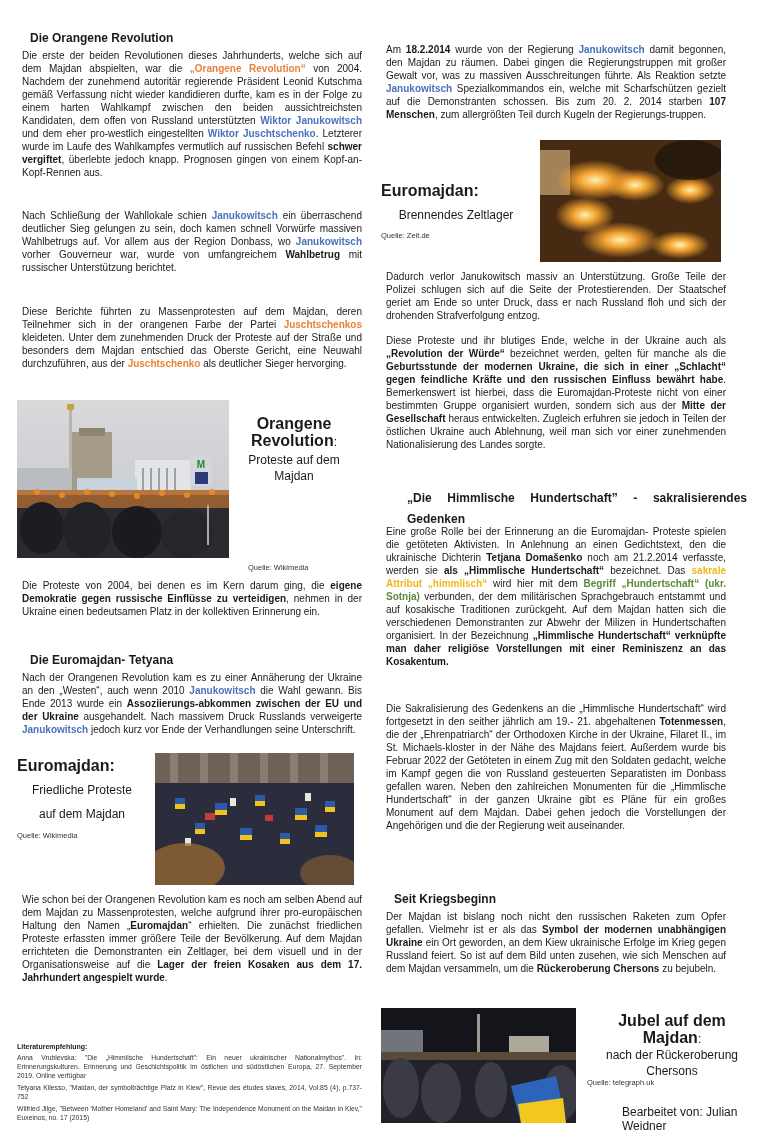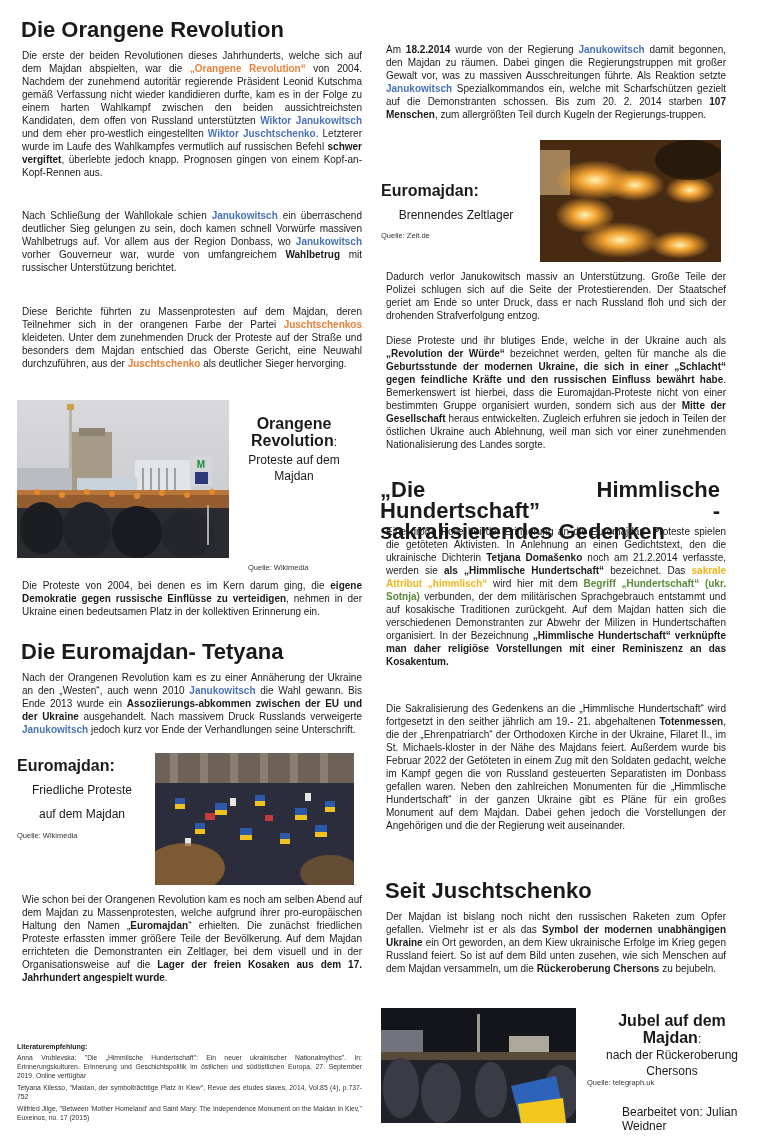--- a/index.html
+++ b/index.html
@@ -2,21 +2,21 @@
 <html><head>
 <meta charset="utf-8">
 <style>
   html, body { margin: 0; padding: 0; background: #ffffff; }
   body {
     width: 761px; height: 1137px; position: relative; overflow: hidden;
     font-family: "Liberation Sans", sans-serif; color: #1a1a1a;
   }
   .abs { position: absolute; }
   h1 {
-    margin: 4px; font-size: 22px; font-weight: bold; color: #1a1a1a; line-height: 21px;
+    margin: 13px; font-size: 12px; font-weight: bold; color: #1a1a1a; line-height: 21px;
     font-family: "Liberation Sans", sans-serif;
   }
   p.txt {
     margin: 5px; font-size: 10px; line-height: 13px; text-align: justify;
     font-family: "Liberation Sans", sans-serif;
   }
   b { font-weight: bold; color: #1a1a1a; }
   .or { color: #e8823a; font-weight: bold; }
   .bl { color: #4a72b8; font-weight: bold; }
   .yl { color: #f2b619; font-weight: bold; }
@@ -182,25 +182,25 @@
     <ellipse cx="45" cy="75" rx="30" ry="18" fill="url(#fire1)"></ellipse>
     <ellipse cx="80" cy="100" rx="40" ry="18" fill="url(#fire1)"></ellipse>
     <ellipse cx="140" cy="105" rx="30" ry="14" fill="url(#fire1)"></ellipse>
     <ellipse cx="150" cy="20" rx="35" ry="20" fill="#1a120a" opacity="0.7"></ellipse>
   </svg>
 </div>
 
 <p class="txt abs" style="left:381px; top:265px; width:340px;">Dadurch verlor Janukowitsch massiv an Unterstützung. Große Teile der Polizei schlugen sich auf die Seite der Protestierenden. Der Staatschef geriet am Ende  so unter Druck, dass er nach Russland floh und sich der drohenden Strafverfolgung entzog.</p>
 <p class="txt abs" style="left:381px; top:329px; width:340px;">Diese Proteste und ihr blutiges Ende, welche in der Ukraine auch als <b>„Revolution der Würde“</b> bezeichnet werden, gelten für manche als die <b>Geburtsstunde der modernen Ukraine, die sich in einer „Schlacht“ gegen feindliche Kräfte und den russischen Einfluss bewährt habe</b>. Bemerkenswert ist hierbei, dass die Euromajdan-Proteste nicht von einer bestimmten Gruppe organisiert wurden, sondern sich aus der <b>Mitte der Gesellschaft</b> heraus entwickelten. Zugleich erfuhren sie jedoch in Teilen der östlichen Ukraine auch Ablehnung, weil man sich vor einer zunehmenden Nationalisierung des Landes sorgte.</p>
 
-<h1 class="abs" style="left:376px; top:475px; width:340px; text-align:justify; text-align-last:left; line-height:21px;">„Die Himmlische Hundertschaft” - sakralisierendes Gedenken</h1>
+<h1 class="abs" style="left:394px; top:475px; width:340px; text-align:justify; text-align-last:left; line-height:21px;">„Die Himmlische Hundertschaft” - sakralisierendes Gedenken</h1>
 <p class="txt abs" style="left:381px; top:520px; width:340px;">Eine große Rolle bei der Erinnerung an die Euromajdan- Proteste spielen die getöteten Aktivisten. In Anlehnung an einen Gedichtstext, den die ukrainische Dichterin <b>Tetjana Domašenko</b> noch am 21.2.2014 verfasste, werden sie <b>als „Himmlische Hundertschaft“</b> bezeichnet. Das <span class="yl">sakrale Attribut „himmlisch“</span> wird hier mit dem <span class="gr">Begriff „Hundertschaft“ (ukr. Sotnja)</span> verbunden, der dem militärischen Sprachgebrauch entstammt und auf kosakische Traditionen zurückgeht. Auf dem Majdan hatten sich die verschiedenen Demonstranten zur Abwehr der Milizen in Hundertschaften organisiert. In der Bezeichnung <b>„Himmlische Hundertschaft“ verknüpfte man daher religiöse Vorstellungen mit einer Reminiszenz an das Kosakentum.</b></p>
 <p class="txt abs" style="left:381px; top:697px; width:340px;">Die Sakralisierung des Gedenkens an die „Himmlische Hundertschaft“ wird fortgesetzt in den seither jährlich am 19.- 21. abgehaltenen <b>Totenmessen</b>, die der „Ehrenpatriarch“ der Orthodoxen Kirche in der Ukraine, Filaret II., im St. Michaels-kloster in der Nähe des Majdans feiert. Außerdem wurde bis Februar 2022 der Getöteten in einem Zug mit den Soldaten gedacht, welche im Kampf gegen die von Russland gesteuerten Separatisten im Donbass gefallen waren. Neben den zahlreichen Monumenten für die „Himmlische Hundertschaft“ in der ganzen Ukraine gibt es Pläne für ein großes Monument auf dem Majdan. Dabei gehen jedoch die Vorstellungen der Angehörigen und die der Regierung weit auseinander.</p>
 
-<h1 class="abs" style="left:381px; top:876px;">Seit Juschtschenko</h1>
+<h1 class="abs" style="left:381px; top:876px;">Seit Kriegsbeginn</h1>
 <p class="txt abs" style="left:381px; top:905px; width:340px;">Der Majdan ist bislang noch nicht den russischen Raketen zum Opfer gefallen. Vielmehr ist er als das <b>Symbol der modernen unabhängigen Ukraine</b> ein Ort geworden, an dem Kiew ukrainische Erfolge im Krieg gegen Russland feiert. So ist auf dem Bild unten zusehen, wie sich Menschen auf dem Majdan versammeln, um die <b>Rückeroberung Chersons</b> zu bejubeln.</p>
 
 <div class="photo" style="left:381px; top:1008px; width:195px; height:115px;">
   <svg width="195" height="115" viewBox="0 0 195 115">
     <rect width="195" height="115" fill="#14151a"></rect>
     <rect x="0" y="22" width="42" height="22" fill="#8a8c96" opacity="0.8"></rect>
     <rect x="128" y="28" width="40" height="18" fill="#c8c2b0" opacity="0.85"></rect>
     <rect x="96" y="6" width="3" height="44" fill="#9a9890"></rect>
     <rect x="0" y="44" width="195" height="10" fill="#5a4a3a"></rect>
     <rect x="0" y="52" width="195" height="63" fill="#22232a"></rect>

